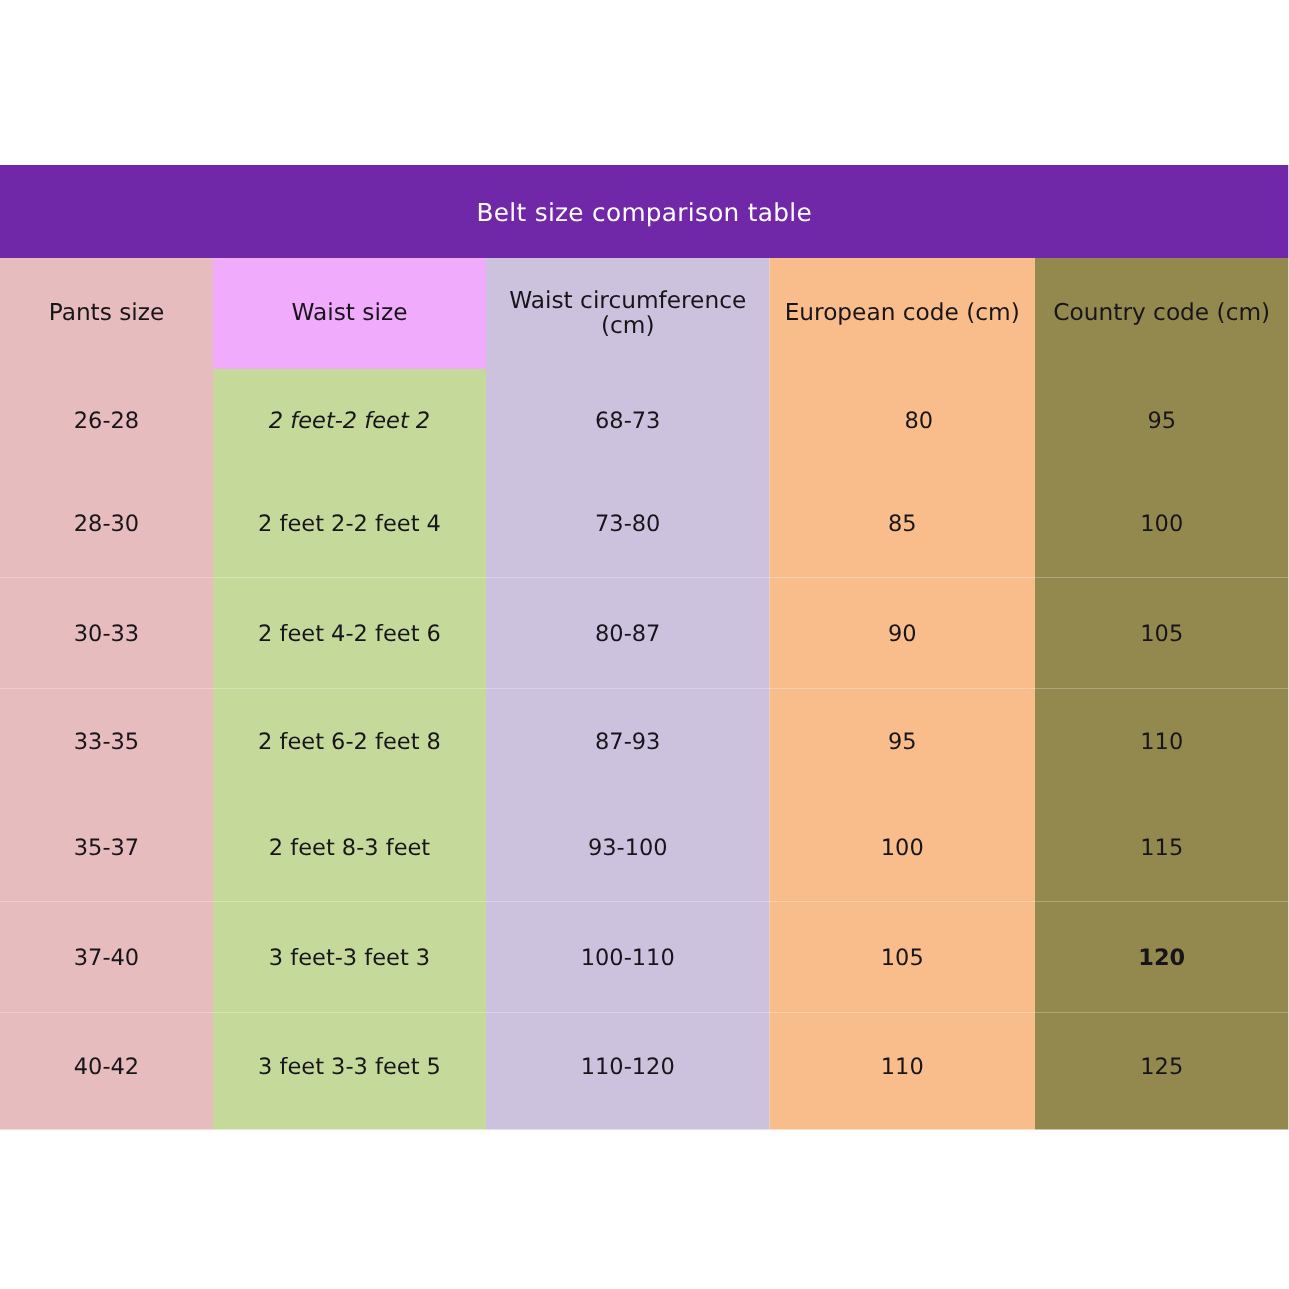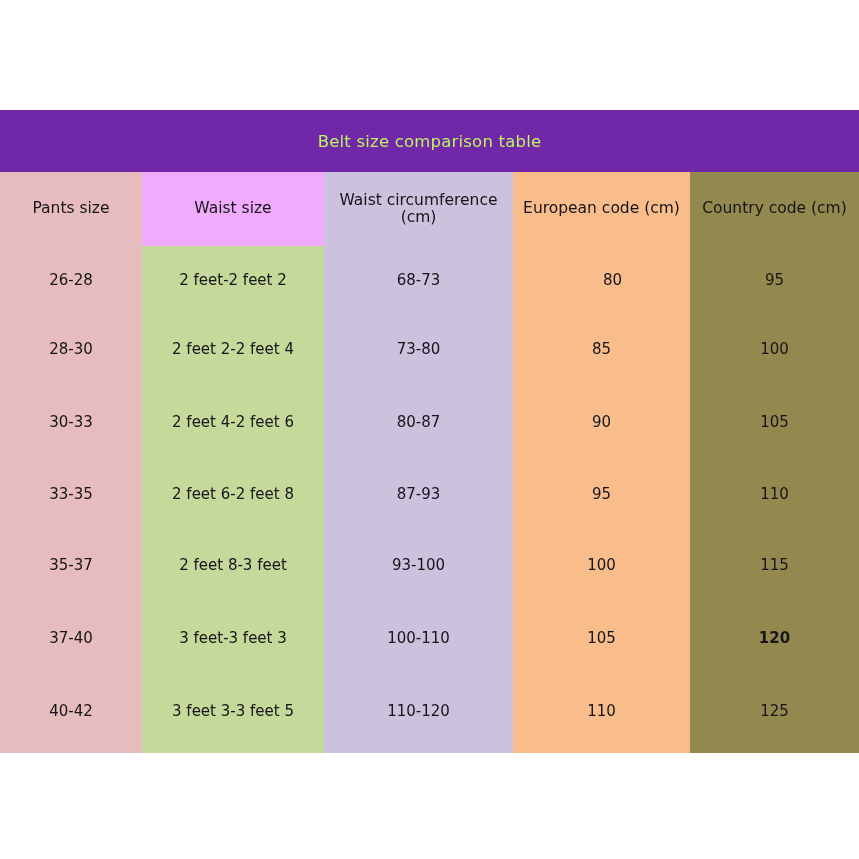--- a/index.html
+++ b/index.html
@@ -81,36 +81,36 @@
   .row-data.r6 .cell { height: 72px; padding-bottom: 6px; }
 </style>
 </head>
 <body>
 
 <div id="page">
 
   <div class="table-wrap">
 
     <div class="title-bar" style="background: rgb(112, 40, 168);">
-      <span class="title-text" style="color: #bef264;">Belt size comparison table</span>
+      <span class="title-text" style="color: #ffffff;">Belt size comparison table</span>
     </div>
 
     <div class="grid">
 
       <div class="row row-head">
         <div class="cell c0" style="background: rgb(230, 188, 190);">Pants size</div>
         <div class="cell c1" style="background: #f0abfc;">Waist size</div>
         <div class="cell c2" style="background: rgb(205, 194, 222);">Waist circumference (cm)</div>
         <div class="cell c3" style="background: rgb(248, 189, 139);">European code (cm)</div>
         <div class="cell c4" style="background: rgb(147, 137, 79);">Country code (cm)</div>
       </div>
 
       <div class="row row-data r0">
         <div class="cell c0" style="background: rgb(230, 188, 190);">26-28</div>
-        <div class="cell c1" style="background: rgb(197, 217, 154);">2 feet-2 feet 2</div>
+        <div class="cell c1" style="background: rgb(197, 217, 154); font-style: italic;">2 feet-2 feet 2</div>
         <div class="cell c2" style="background: rgb(205, 194, 222);">68-73</div>
         <div class="cell c3" style="background: rgb(248, 189, 139); padding-left: 22px;">80</div>
         <div class="cell c4" style="background: rgb(147, 137, 79);">95</div>
       </div>
 
       <div class="row row-data r1">
         <div class="cell c0" style="background: rgb(230, 188, 190);">28-30</div>
         <div class="cell c1" style="background: rgb(197, 217, 154);">2 feet 2-2 feet 4</div>
         <div class="cell c2" style="background: rgb(205, 194, 222);">73-80</div>
         <div class="cell c3" style="background: rgb(248, 189, 139);">85</div>

